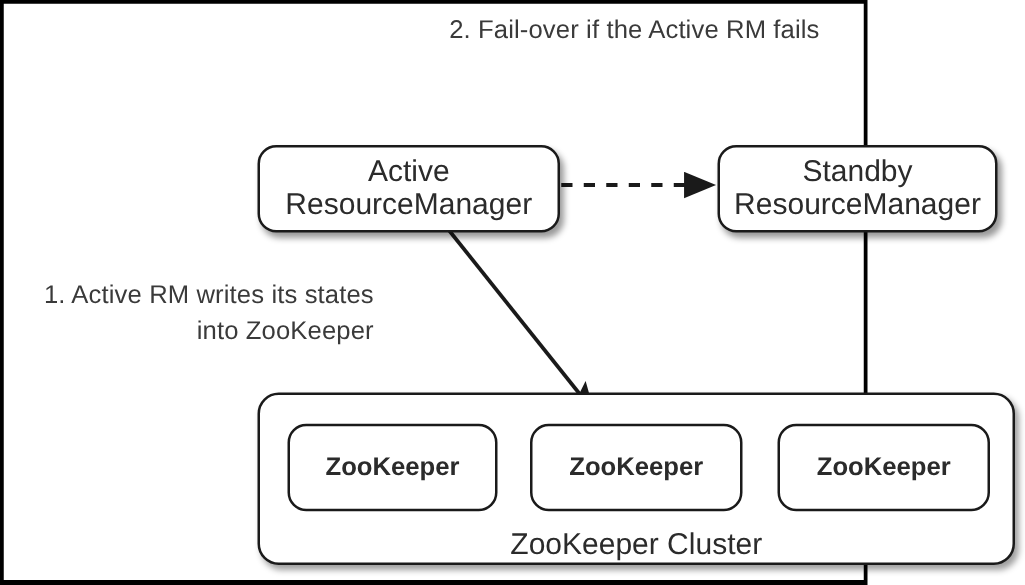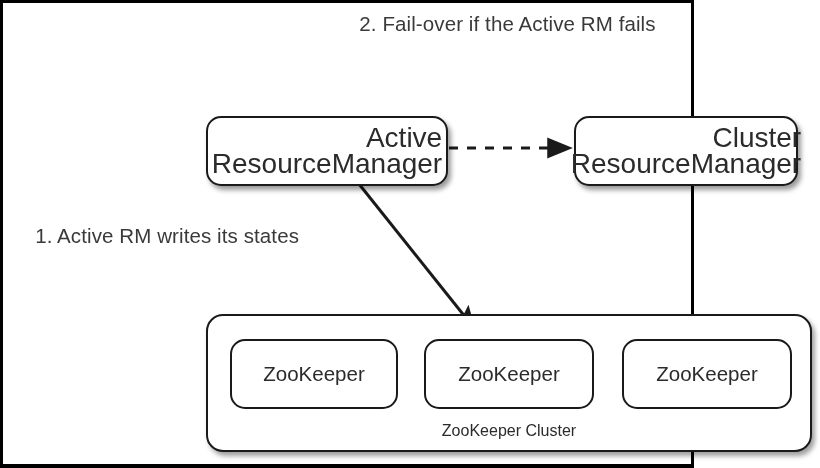--- a/index.html
+++ b/index.html
@@ -66,23 +66,22 @@
     align-items: center;
     justify-content: center;
     text-align: center;
     color: #2b2b2b;
   }
 
   .rm-box {
     border: 2.5px solid #1a1a1a;
     border-radius: 15px;
     box-shadow: 3px 4px 5px rgba(0,0,0,0.40);
-    font-size: 28px;
+    font-size: 24px;
     line-height: 26px;
-    text-align: right;
   }
   #box-active-rm {
     left: 203px;
     top: 113px;
     width: 242px;
     height: 70px;
   }
   #box-standby-rm {
     left: 571px;
     top: 113px;
@@ -110,32 +109,33 @@
     height: 70px;
     box-sizing: border-box;
     border: 2.2px solid #1a1a1a;
     border-radius: 15px;
     background: #ffffff;
     display: flex;
     align-items: center;
     justify-content: center;
     font-size: 20.5px;
     color: #2b2b2b;
+    font-weight: bold;
   }
   #zk-node-0 { left: 227px; width: 168px; }
   #zk-node-1 { left: 421px; width: 170px; }
   #zk-node-2 { left: 619px; width: 170px; }
 
   #cluster-label {
     position: absolute;
     left: 203px;
     top: 419px;
     width: 606px;
     text-align: center;
-    font-size: 16px;
+    font-size: 24px;
     color: #2b2b2b;
     white-space: nowrap;
   }
 </style>
 </head>
 <body>
 
 <div id="canvas">
 
   <svg class="diagram-svg" viewBox="0 0 814 461" xmlns="http://www.w3.org/2000/svg">
@@ -152,32 +152,33 @@
 
     <line x1="356" y1="181" x2="471" y2="325" stroke="#1a1a1a" stroke-width="3.0" marker-end="url(#arrow-solid)"></line>
   </svg>
 
   <div class="note" id="note-failover">
     <span class="note-line">2. Fail-over if the Active RM fails</span>
   </div>
 
   <div class="note" id="note-writes">
     <span class="note-line">1. Active RM writes its states</span>
+    <span class="note-line">into ZooKeeper</span>
   </div>
 
   <div class="node-box rm-box" id="box-active-rm">
     <div>
       <span class="rm-line">Active</span>
       <span class="rm-line">ResourceManager</span>
     </div>
   </div>
 
   <div class="node-box rm-box" id="box-standby-rm">
     <div>
-      <span class="rm-line">Cluster</span>
+      <span class="rm-line">Standby</span>
       <span class="rm-line">ResourceManager</span>
     </div>
   </div>
 
   <div id="cluster-box"></div>
 
   <div class="zk-box" id="zk-node-0">
     <span>ZooKeeper</span>
   </div>
   <div class="zk-box" id="zk-node-1">

